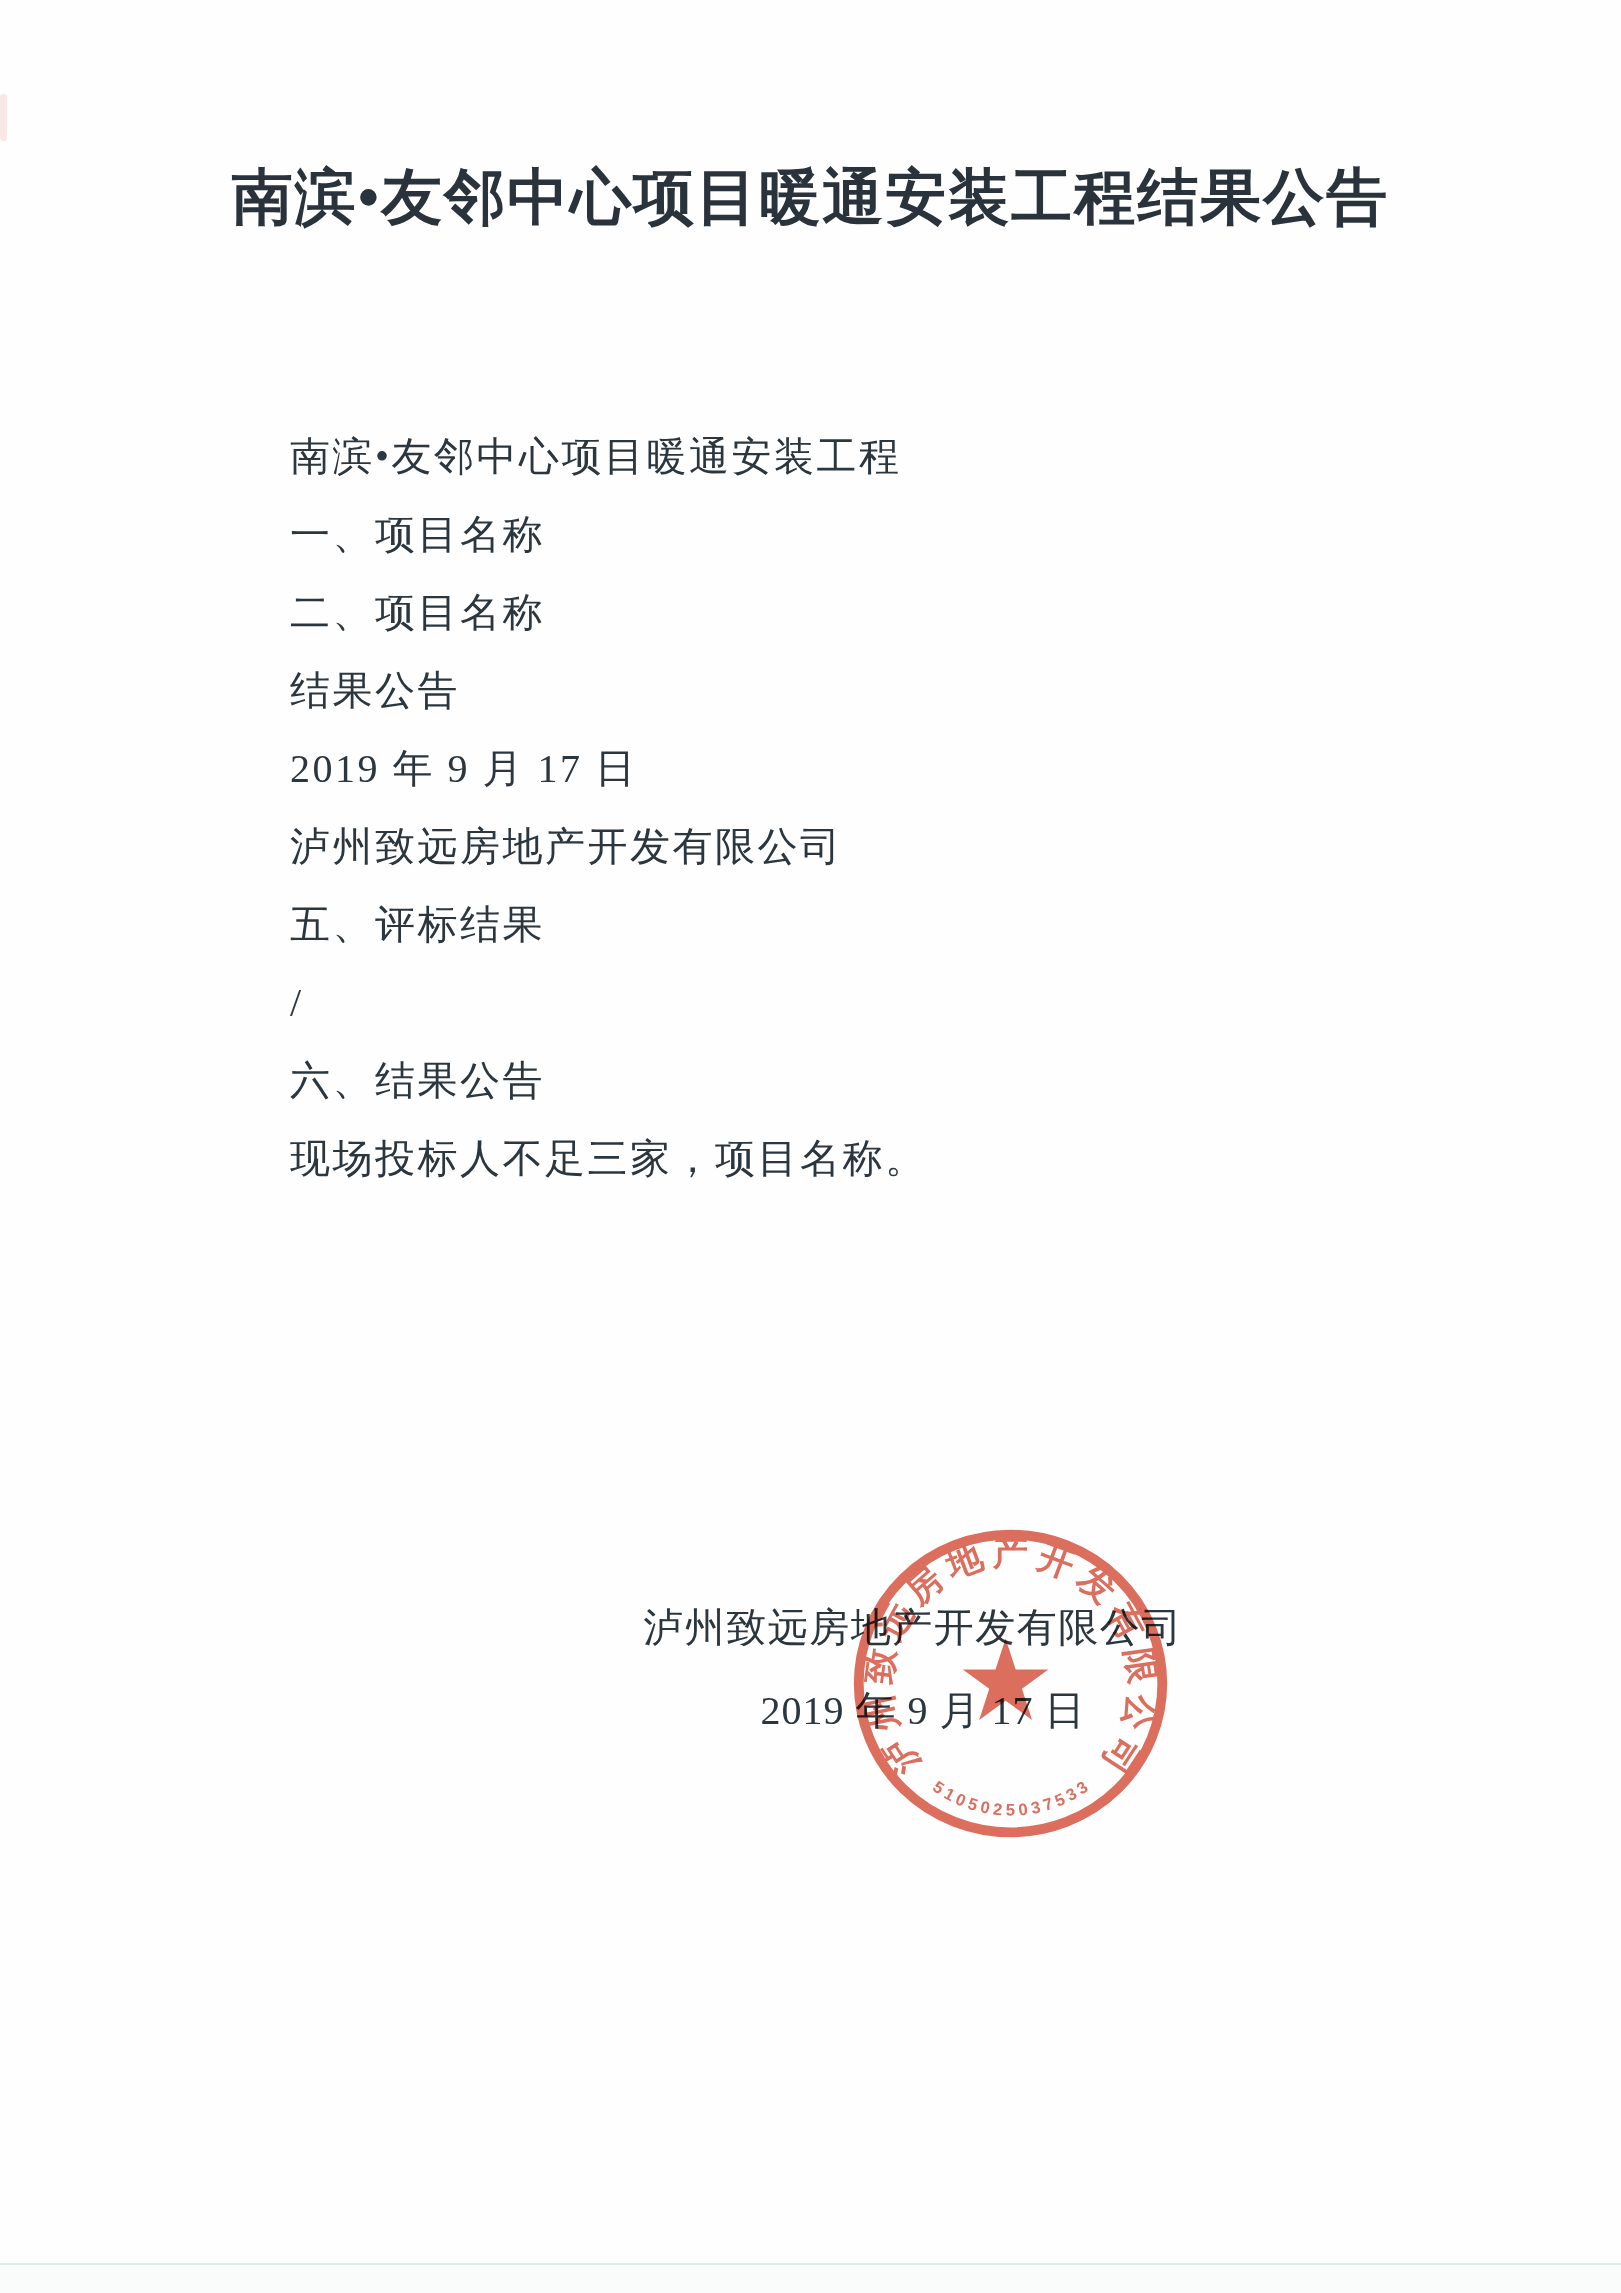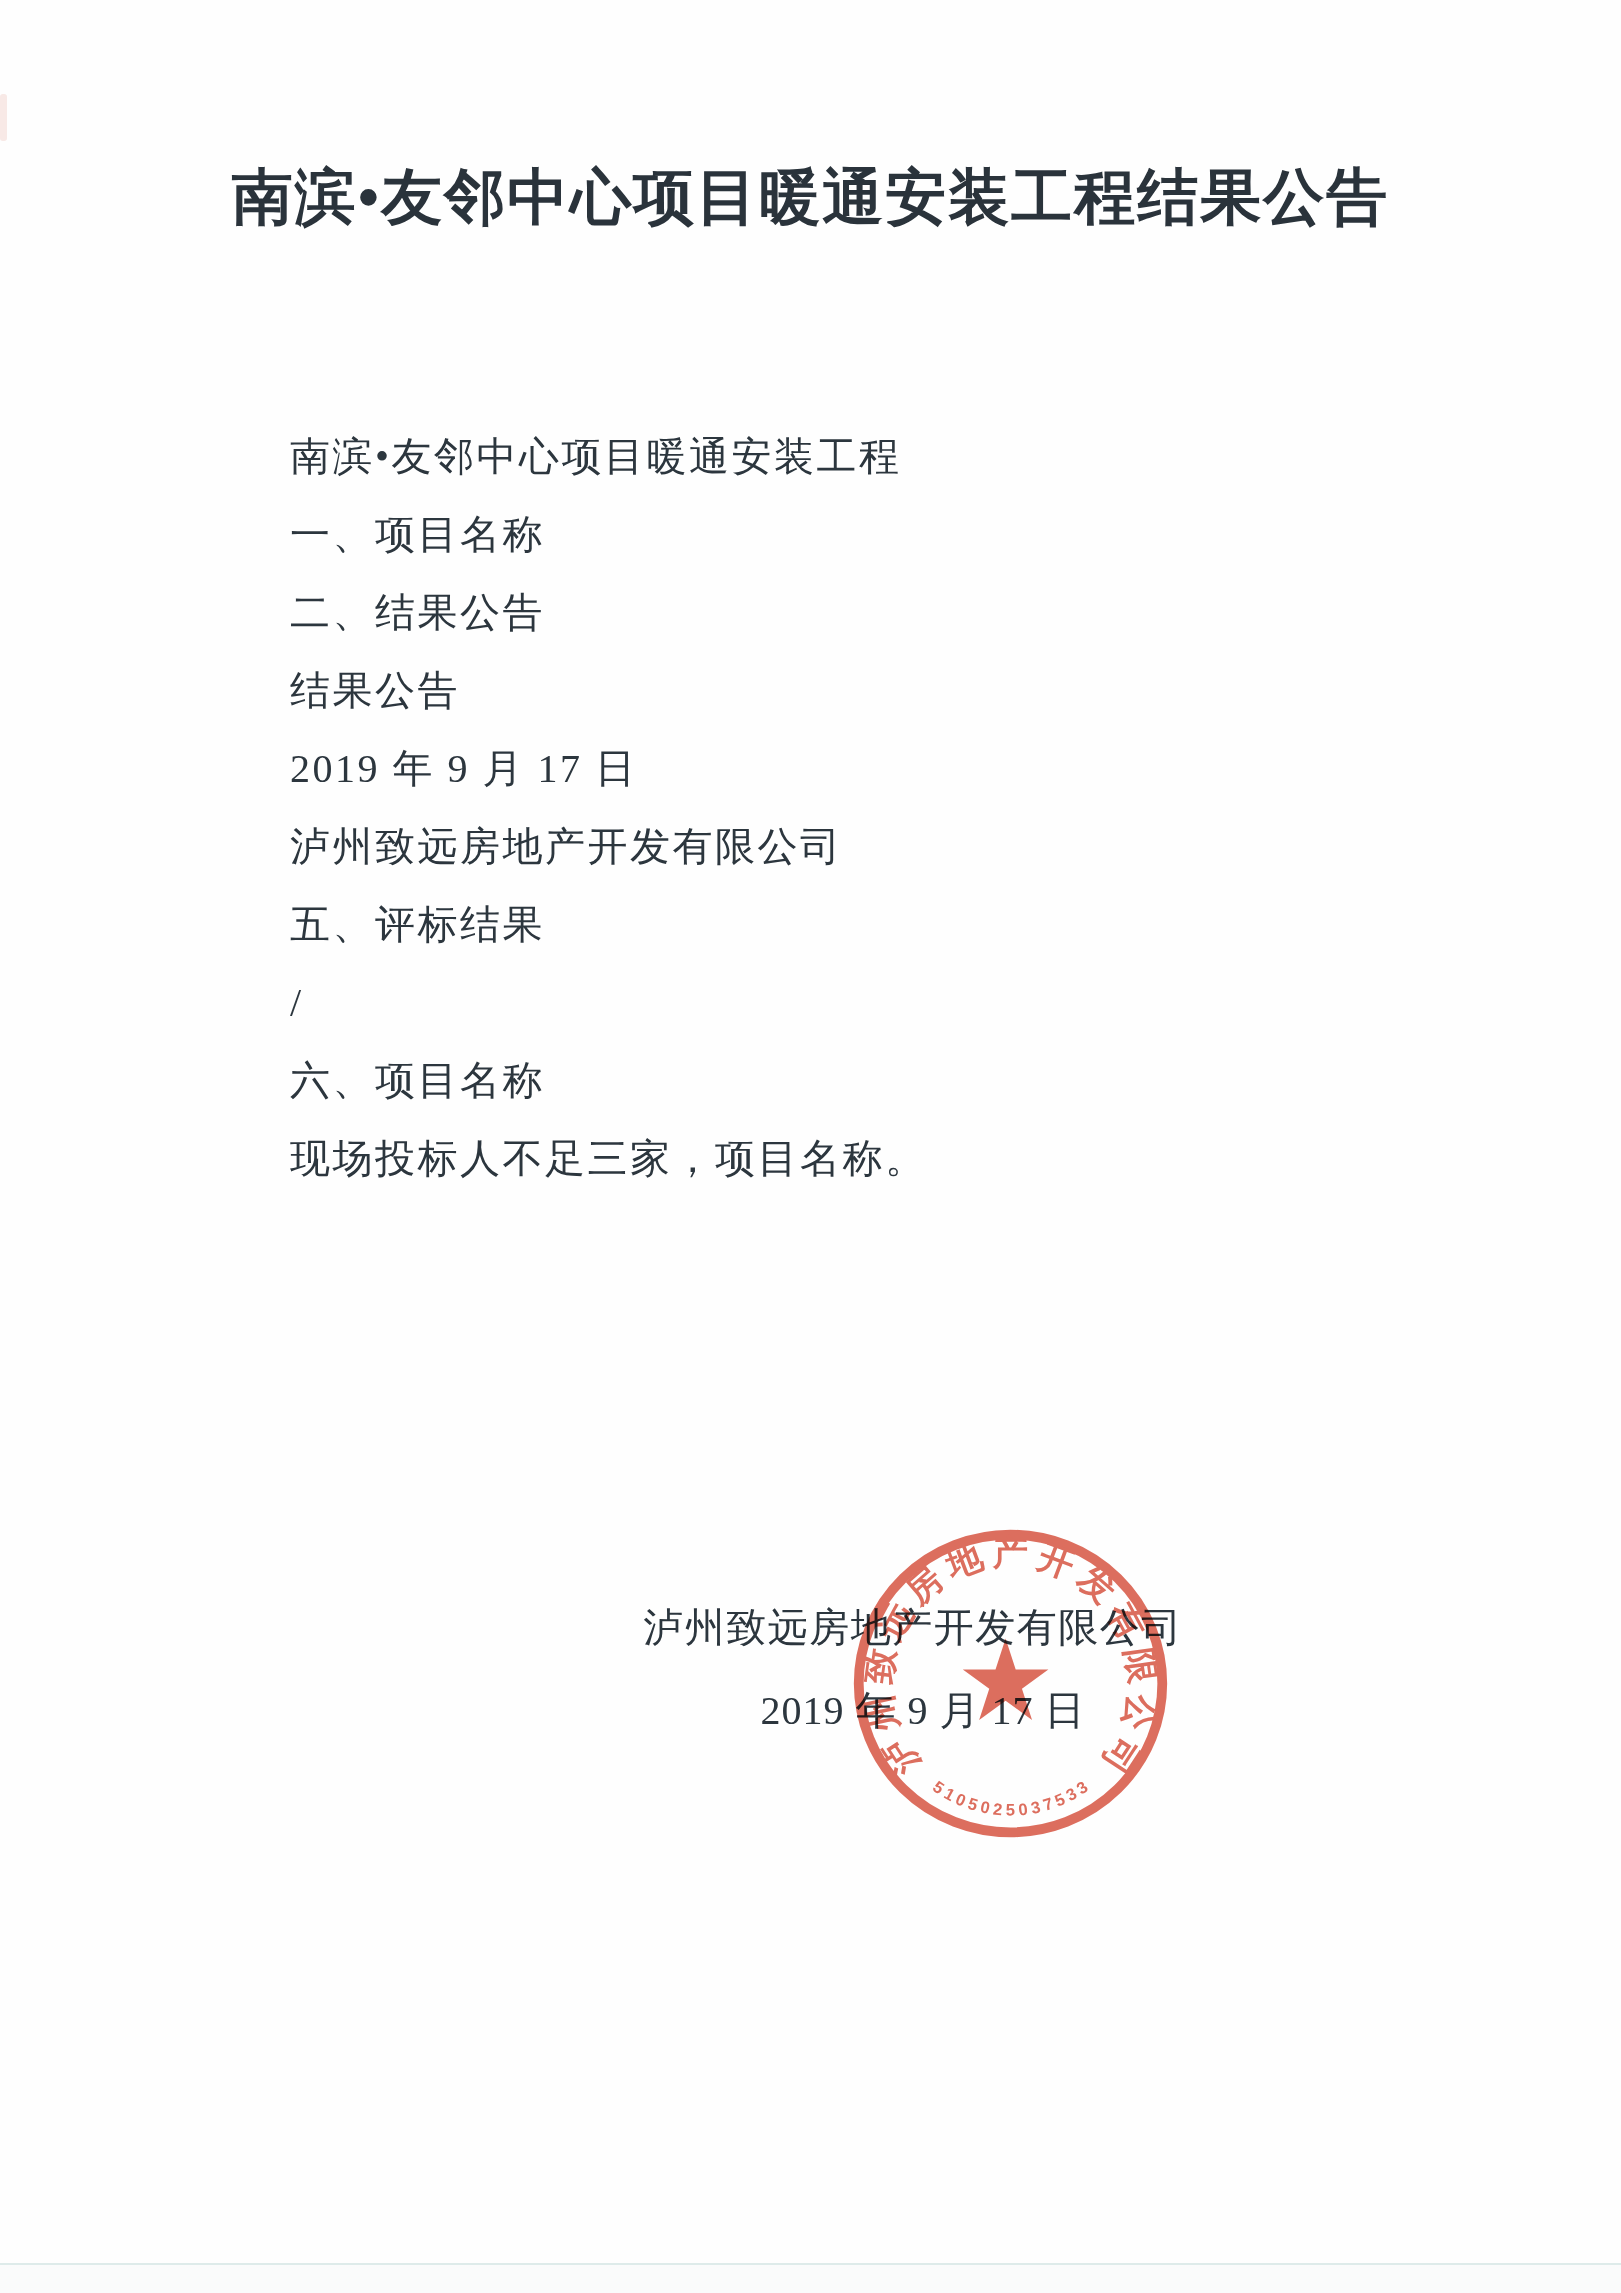--- a/index.html
+++ b/index.html
@@ -115,27 +115,27 @@
 </head>
 <body>
 
 <div class="page">
 
   <h1 class="doc-title">南滨•友邻中心项目暖通安装工程结果公告</h1>
 
   <div class="doc-body">
     <div class="body-line">南滨•友邻中心项目暖通安装工程</div>
     <div class="body-line">一、项目名称</div>
-    <div class="body-line">二、结果公告</div>
+    <div class="body-line">二、项目名称</div>
     <div class="body-line">结果公告</div>
     <div class="body-line">2019 年 9 月 17 日</div>
     <div class="body-line">泸州致远房地产开发有限公司</div>
     <div class="body-line">五、评标结果</div>
     <div class="body-line">/</div>
-    <div class="body-line">六、项目名称</div>
+    <div class="body-line">六、结果公告</div>
     <div class="body-line">现场投标人不足三家，项目名称。</div>
   </div>
 
   <div class="signature-company">泸州致远房地产开发有限公司</div>
   <div class="signature-date">2019 年 9 月 17 日</div>
 
   <svg class="company-seal" viewBox="-170 -168 340 336" xmlns="http://www.w3.org/2000/svg">
     <defs>
       <path id="sealTopArc" d="M -87,86 A 122 122 0 1 1 87,86" fill="none"></path>
       <path id="sealBottomArc" d="M -86,104 A 135 135 0 0 0 86,104" fill="none"></path>

